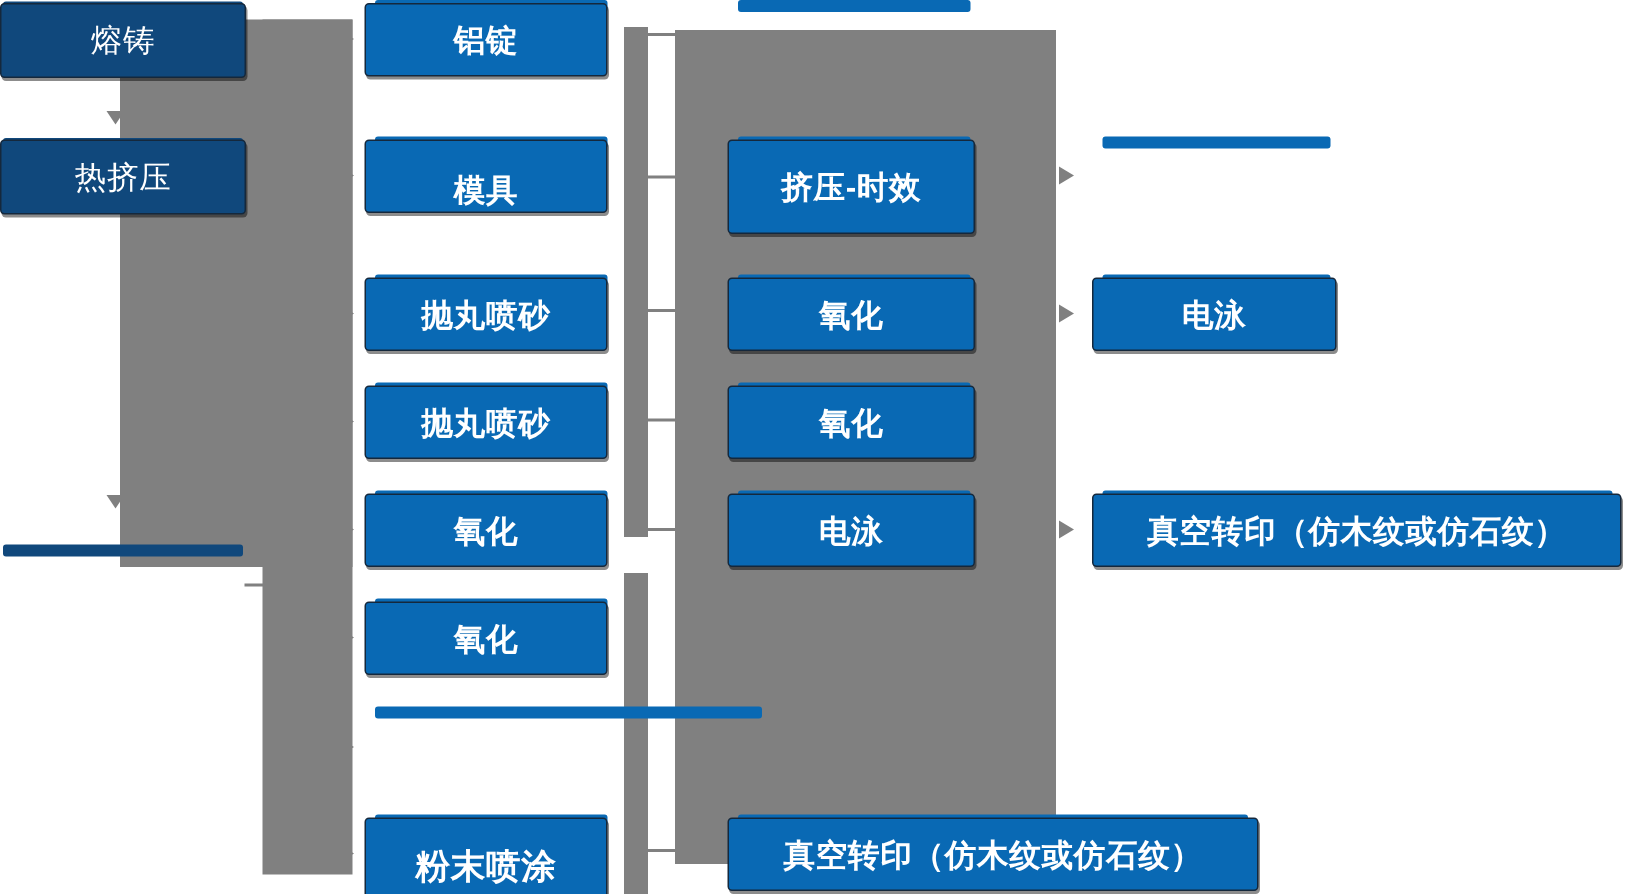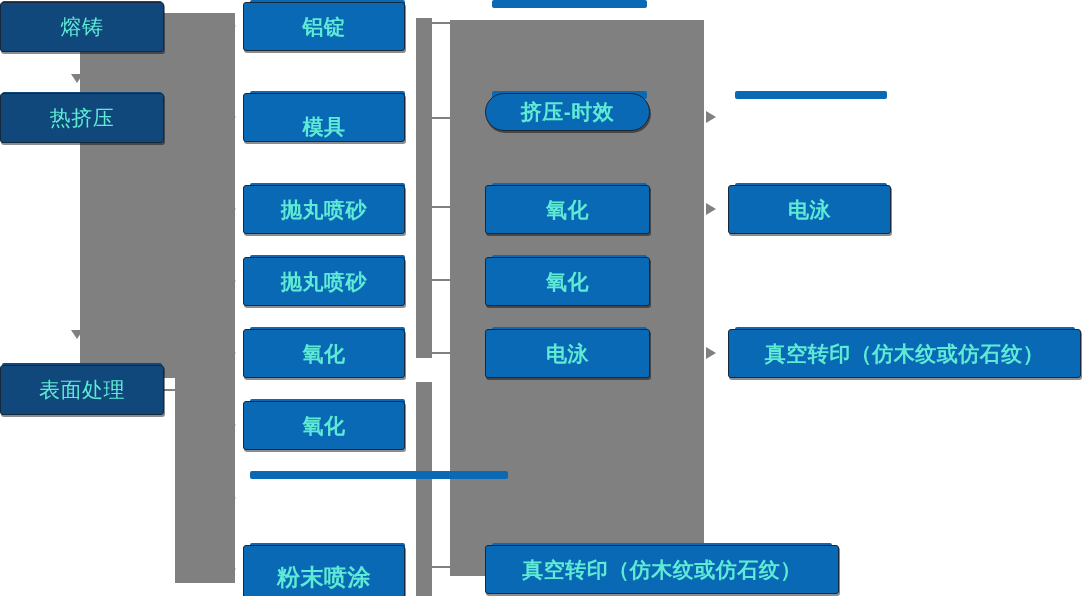--- a/index.html
+++ b/index.html
@@ -36,21 +36,21 @@
   
   .line-h{position:absolute;background:#808080;height:2px;}
 
   
   .node{
     position:absolute;
     box-sizing:border-box;
     display:flex;
     align-items:center;
     justify-content:center;
-    color:#5eead4;
+    color:#ffffff;
     border:1px solid #15283c;
     border-radius:3px;
     letter-spacing:.5px;
     text-align:center;
     box-shadow:1px 2px 0 rgba(0,0,0,.45);
     user-select:none;
   }
   .node.dark{background:#10487c;}
   .node.blue{background:#0969b4;font-weight:bold;}
 
@@ -105,23 +105,20 @@
   <div class="node dark" style="left:0px;top:2px;width:164px;height:50px;font-size:21px;">
     <span>熔铸</span>
   </div>
 
   <div class="sliver dark" style="left:2px;top:92px;width:160px;height:8px;"></div>
   <div class="node dark" style="left:0px;top:93px;width:164px;height:50px;font-size:21px;">
     <span>热挤压</span>
   </div>
 
   <div class="sliver dark" style="left:2px;top:363px;width:160px;height:8px;"></div>
-  <div class="node dark" style="left:0px;top:365px;width:164px;height:50px;font-size:21px;">
-    <span>表面处理</span>
-  </div>
 
   <div class="sliver" style="left:250px;top:0px;width:155px;height:8px;"></div>
   <div class="node blue" style="left:243px;top:2px;width:162px;height:49px;font-size:21px;">
     <span>铝锭</span>
   </div>
 
   <div class="sliver" style="left:250px;top:91px;width:155px;height:8px;"></div>
   <div class="node blue" style="left:243px;top:93px;width:162px;height:49px;font-size:21px;align-items:flex-end;">
     <span>模具</span>
   </div>
@@ -149,21 +146,21 @@
   <div class="sliver" style="left:250px;top:471px;width:258px;height:8px;"></div>
 
   <div class="sliver" style="left:250px;top:543px;width:155px;height:8px;"></div>
   <div class="node blue" style="left:243px;top:545px;width:162px;height:64px;font-size:23px;">
     <span>粉末喷涂</span>
   </div>
 
   <div class="sliver" style="left:492px;top:0px;width:155px;height:8px;"></div>
 
   <div class="sliver" style="left:492px;top:91px;width:155px;height:8px;"></div>
-  <div class="node blue" style="left:485px;top:93px;width:165px;height:38px;font-size:21px;border-radius:19px;">
+  <div class="node blue" style="left:485px;top:93px;width:165px;height:63px;font-size:21px;">
     <span>挤压-时效</span>
   </div>
 
   <div class="sliver" style="left:492px;top:183px;width:155px;height:8px;"></div>
   <div class="node blue" style="left:485px;top:185px;width:165px;height:49px;font-size:21px;">
     <span>氧化</span>
   </div>
 
   <div class="sliver" style="left:492px;top:255px;width:155px;height:8px;"></div>
   <div class="node blue" style="left:485px;top:257px;width:165px;height:49px;font-size:21px;">

